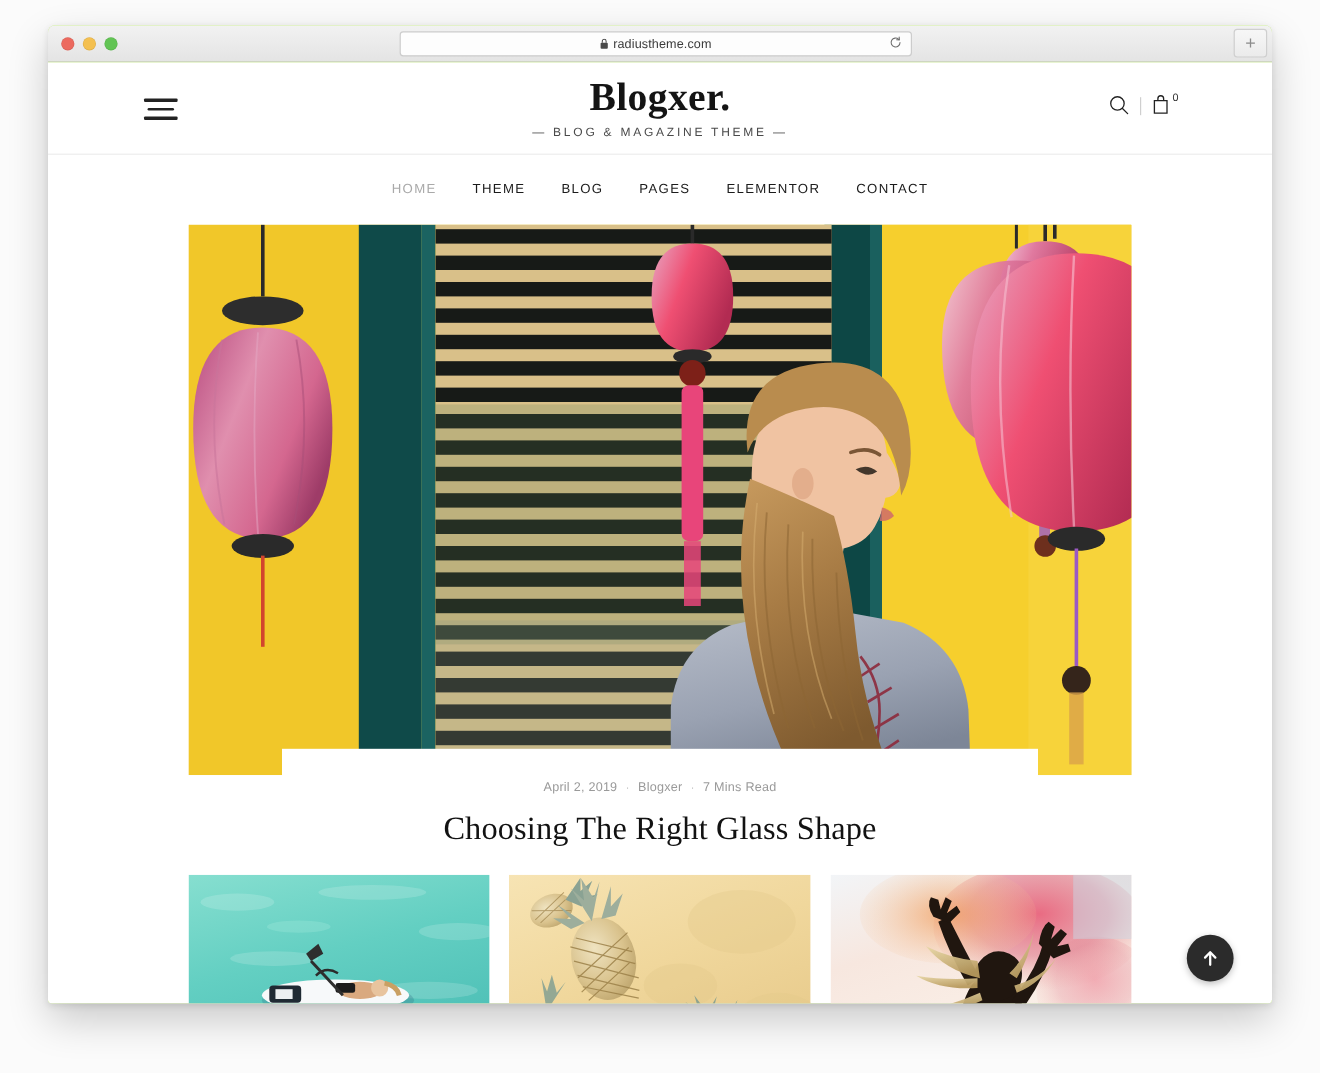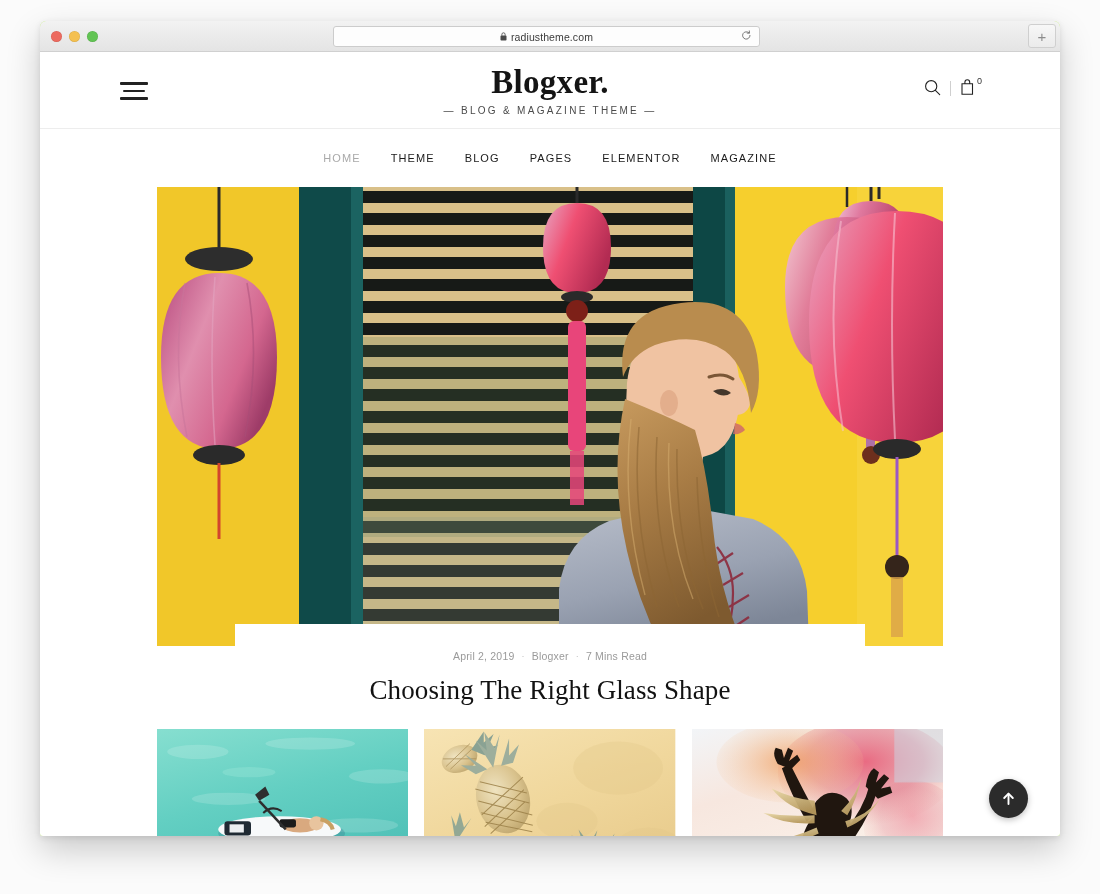--- a/index.html
+++ b/index.html
@@ -329,21 +329,21 @@
         </div>
       </div>
     </div>
 
     <div class="site-nav">
       <div class="nav-item active">HOME</div>
       <div class="nav-item">THEME</div>
       <div class="nav-item">BLOG</div>
       <div class="nav-item">PAGES</div>
       <div class="nav-item">ELEMENTOR</div>
-      <div class="nav-item">MAGAZINE</div>
+      <div class="nav-item">CONTACT</div>
     </div>
 
     <div class="hero">
       <div class="hero-photo">
         <svg viewBox="0 0 786 459" preserveAspectRatio="xMidYMid slice" aria-hidden="true">
           <defs>
             <linearGradient id="lanternA" x1="0" y1="0" x2="1" y2="0.6">
               <stop offset="0%" stop-color="#b84a7e"></stop>
               <stop offset="40%" stop-color="#e08fae"></stop>
               <stop offset="75%" stop-color="#d4678f"></stop>

